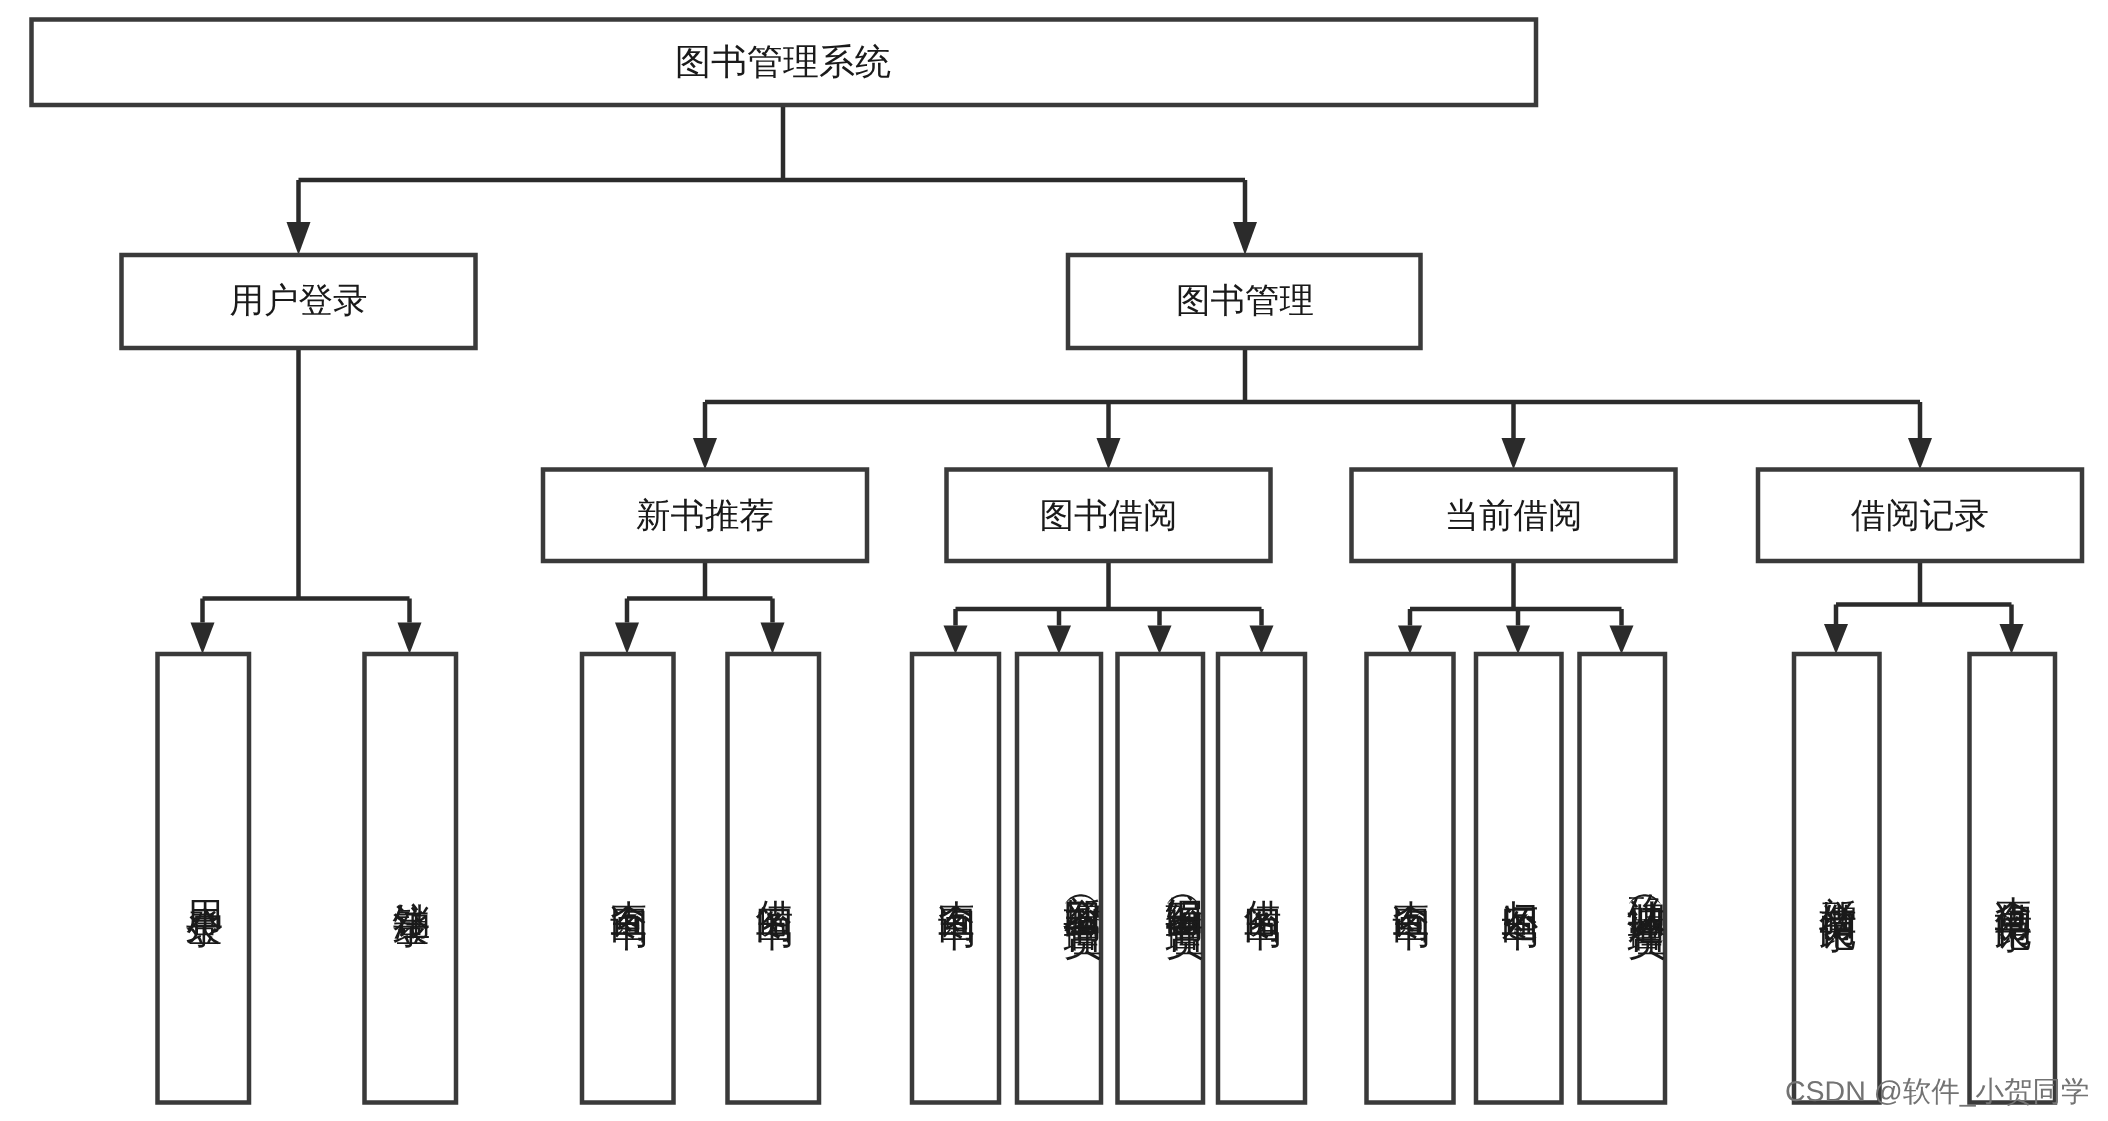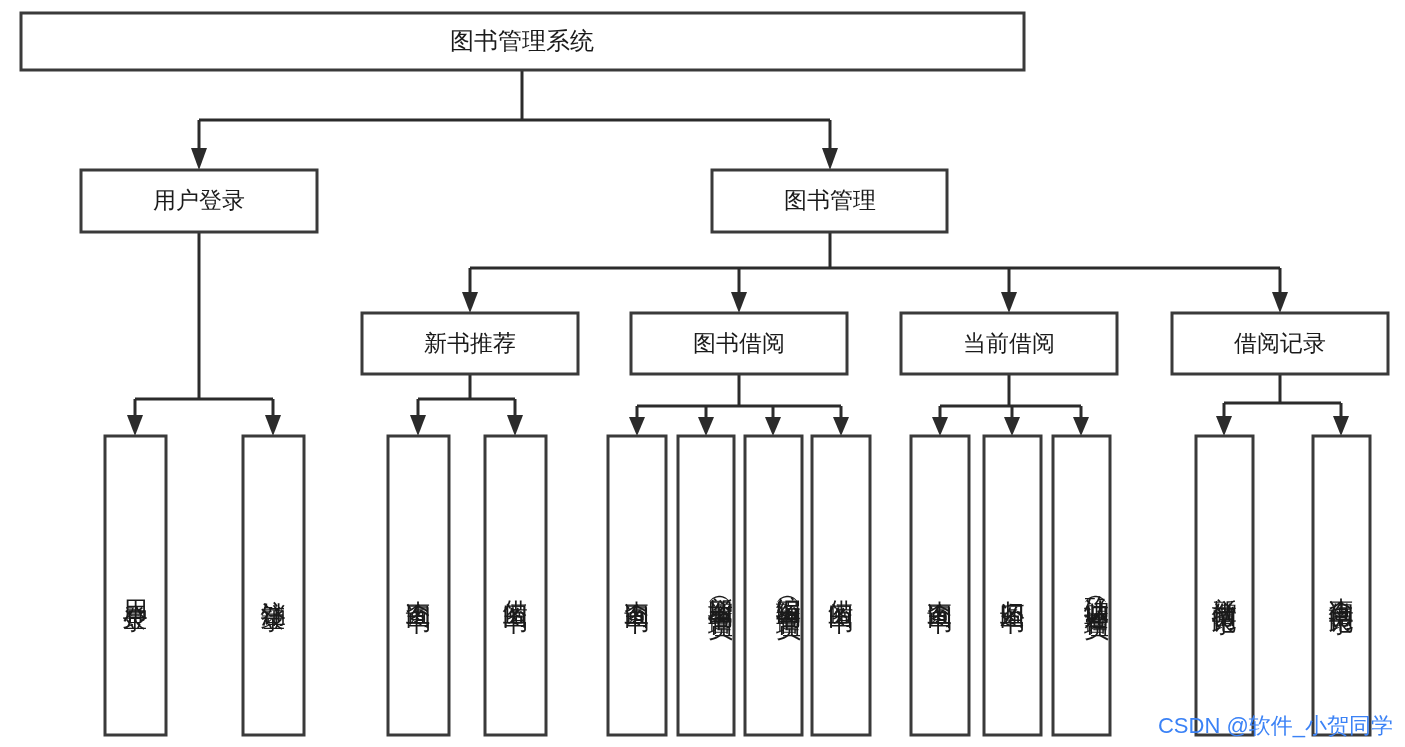--- a/index.html
+++ b/index.html
@@ -63,22 +63,22 @@
     justify-content: center;
     white-space: nowrap;
     pointer-events: none;
   }
   .leaf-label.center { align-items: center; }
   .watermark {
     position: absolute;
     right: 12px;
     bottom: 6px;
     font-family: "Liberation Sans", "DejaVu Sans", sans-serif;
-    font-size: 22px;
-    color: #3b82f6;
+    font-size: 19px;
+    color: #737373;
     white-space: nowrap;
     pointer-events: none;
   }
 </style>
 </head>
 <body>
 
 <div id="diagram-root">
 
   <svg class="flow" viewBox="0 0 1405 747" xmlns="http://www.w3.org/2000/svg">

